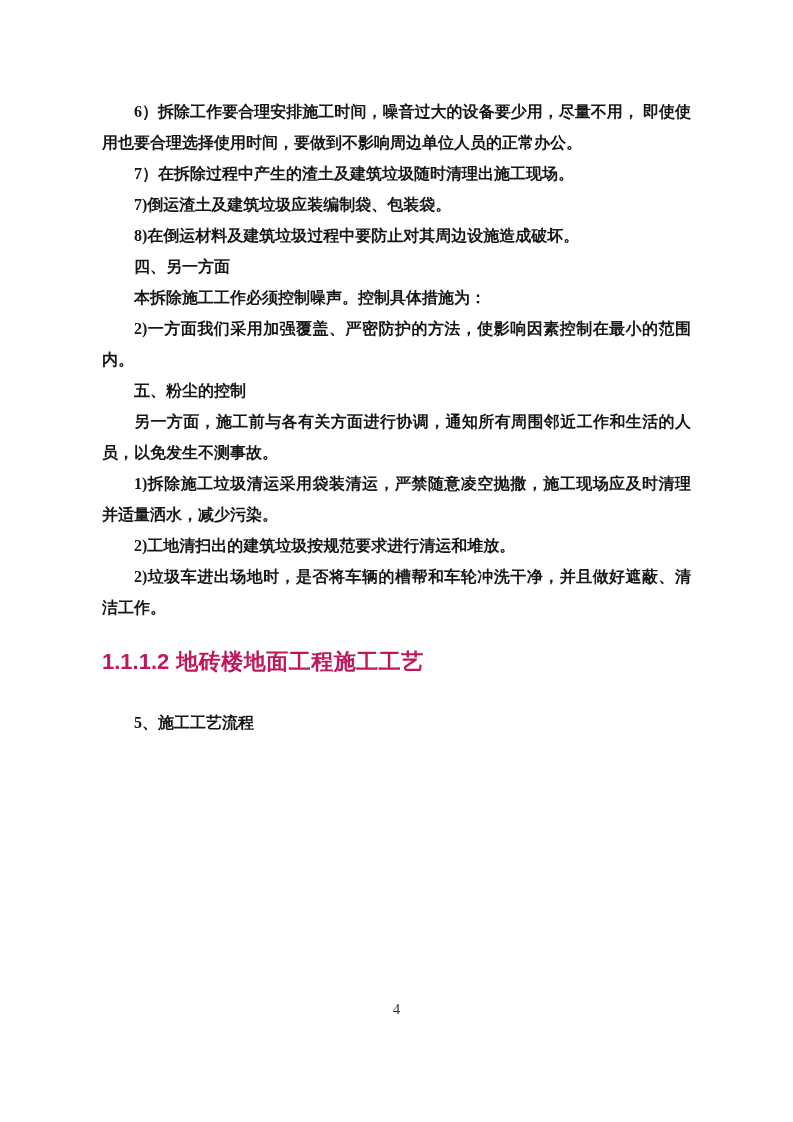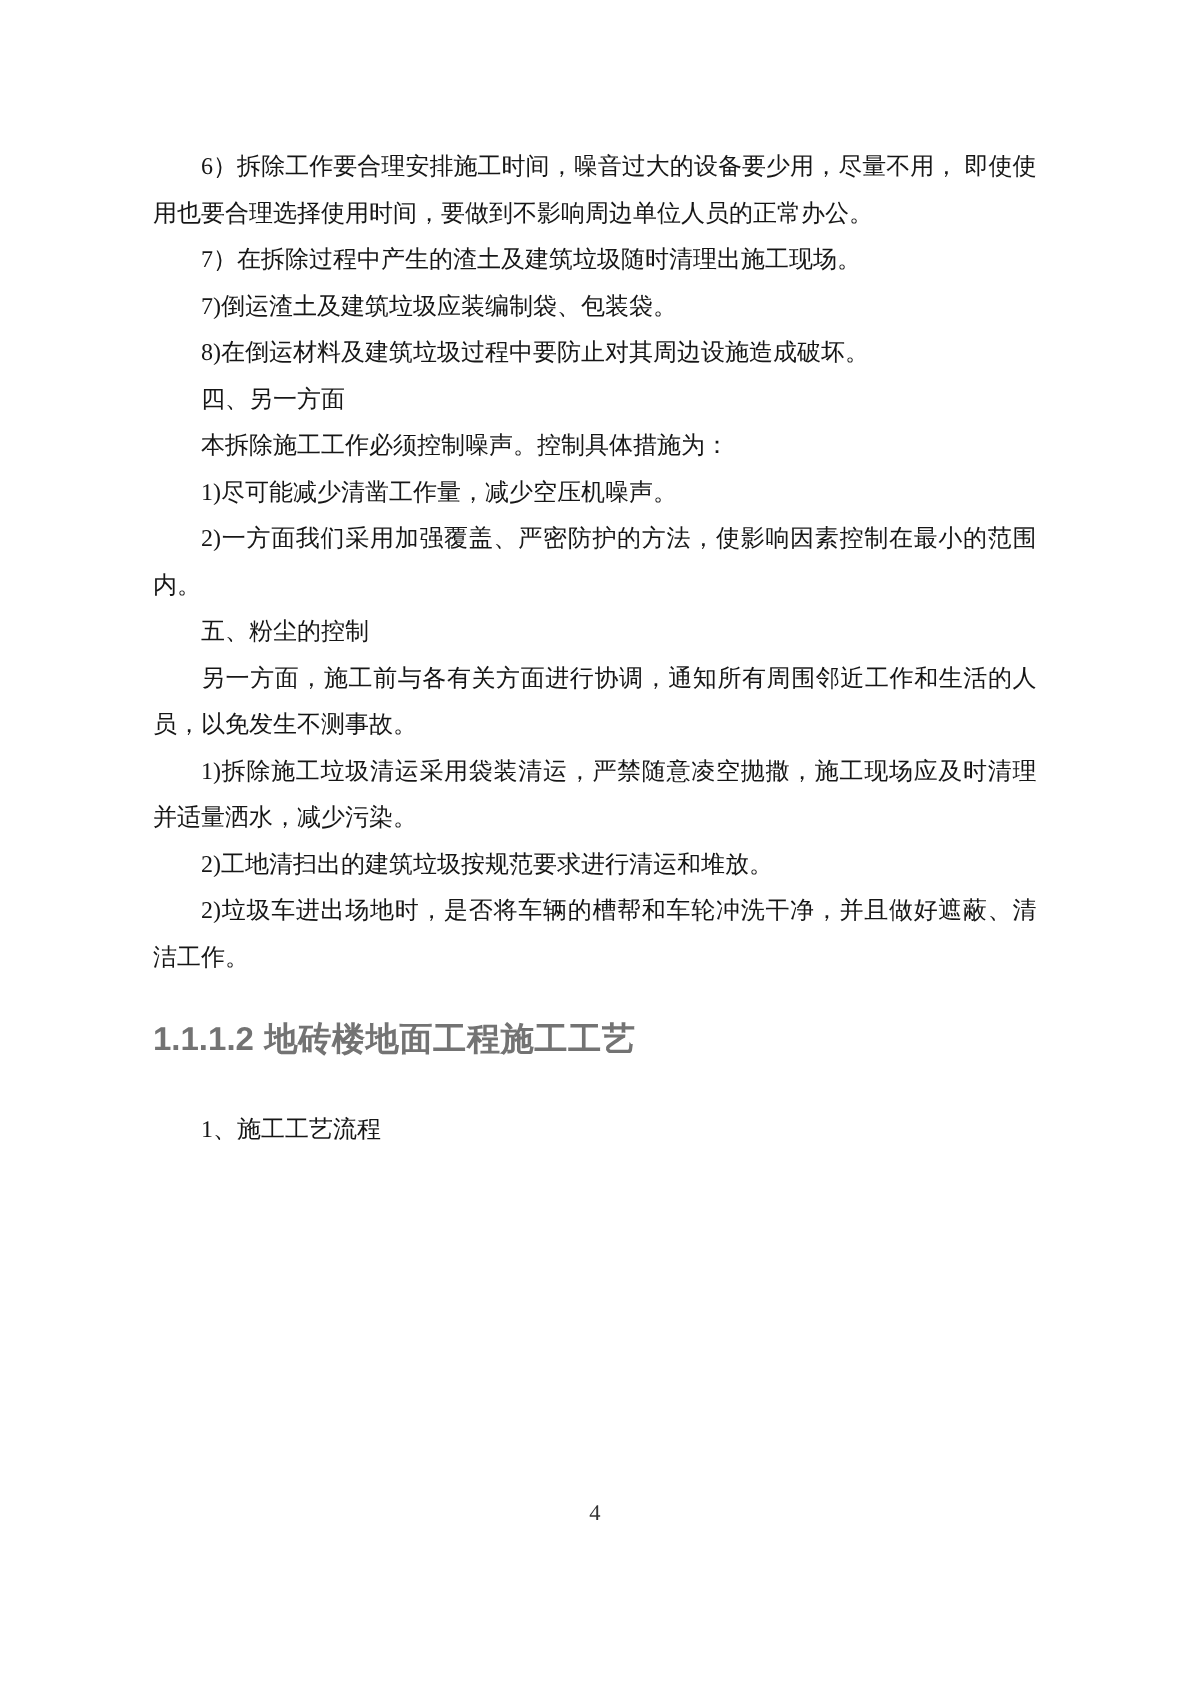--- a/index.html
+++ b/index.html
@@ -24,29 +24,30 @@
     left: 102px;
     width: 589px;
   }
   .content p {
     margin: 0;
     font-size: 16px;
     line-height: 31px;
     text-align: justify;
     text-indent: 2em;
     word-break: break-all;
+    font-weight: bold;
   }
   h2.section-heading {
     margin: 22px 0 0 0;
     padding: 0;
     font-family: "Liberation Sans", "DejaVu Sans", sans-serif;
     font-weight: 700;
     font-size: 22px;
     line-height: 34px;
-    color: #737373;
+    color: #be185d;
     text-indent: 0;
     letter-spacing: 0.5px;
   }
   h2.section-heading .heading-number {
     margin-right: 7px;
     letter-spacing: 0;
   }
   .content p.sub-item {
     margin-top: 28px;
   }
@@ -65,29 +66,28 @@
 <body>
 
 <div class="page">
   <div class="content">
     <p>6）拆除工作要合理安排施工时间，噪音过大的设备要少用，尽量不用， 即使使用也要合理选择使用时间，要做到不影响周边单位人员的正常办公。</p>
     <p>7）在拆除过程中产生的渣土及建筑垃圾随时清理出施工现场。</p>
     <p>7)倒运渣土及建筑垃圾应装编制袋、包装袋。</p>
     <p>8)在倒运材料及建筑垃圾过程中要防止对其周边设施造成破坏。</p>
     <p>四、另一方面</p>
     <p>本拆除施工工作必须控制噪声。控制具体措施为：</p>
-    <p>1)尽可能减少清凿工作量，减少空压机噪声。</p>
     <p>2)一方面我们采用加强覆盖、严密防护的方法，使影响因素控制在最小的范围内。</p>
     <p>五、粉尘的控制</p>
     <p>另一方面，施工前与各有关方面进行协调，通知所有周围邻近工作和生活的人员，以免发生不测事故。</p>
     <p>1)拆除施工垃圾清运采用袋装清运，严禁随意凌空抛撒，施工现场应及时清理并适量洒水，减少污染。</p>
     <p>2)工地清扫出的建筑垃圾按规范要求进行清运和堆放。</p>
     <p>2)垃圾车进出场地时，是否将车辆的槽帮和车轮冲洗干净，并且做好遮蔽、清洁工作。</p>
 
     <h2 class="section-heading">
       <span class="heading-number">1.1.1.2</span><span>地砖楼地面工程施工工艺</span>
     </h2>
 
-    <p class="sub-item">1、施工工艺流程</p>
+    <p class="sub-item">5、施工工艺流程</p>
   </div>
 
   <div class="page-footer">4</div>
 </div>
 
 </body></html>

